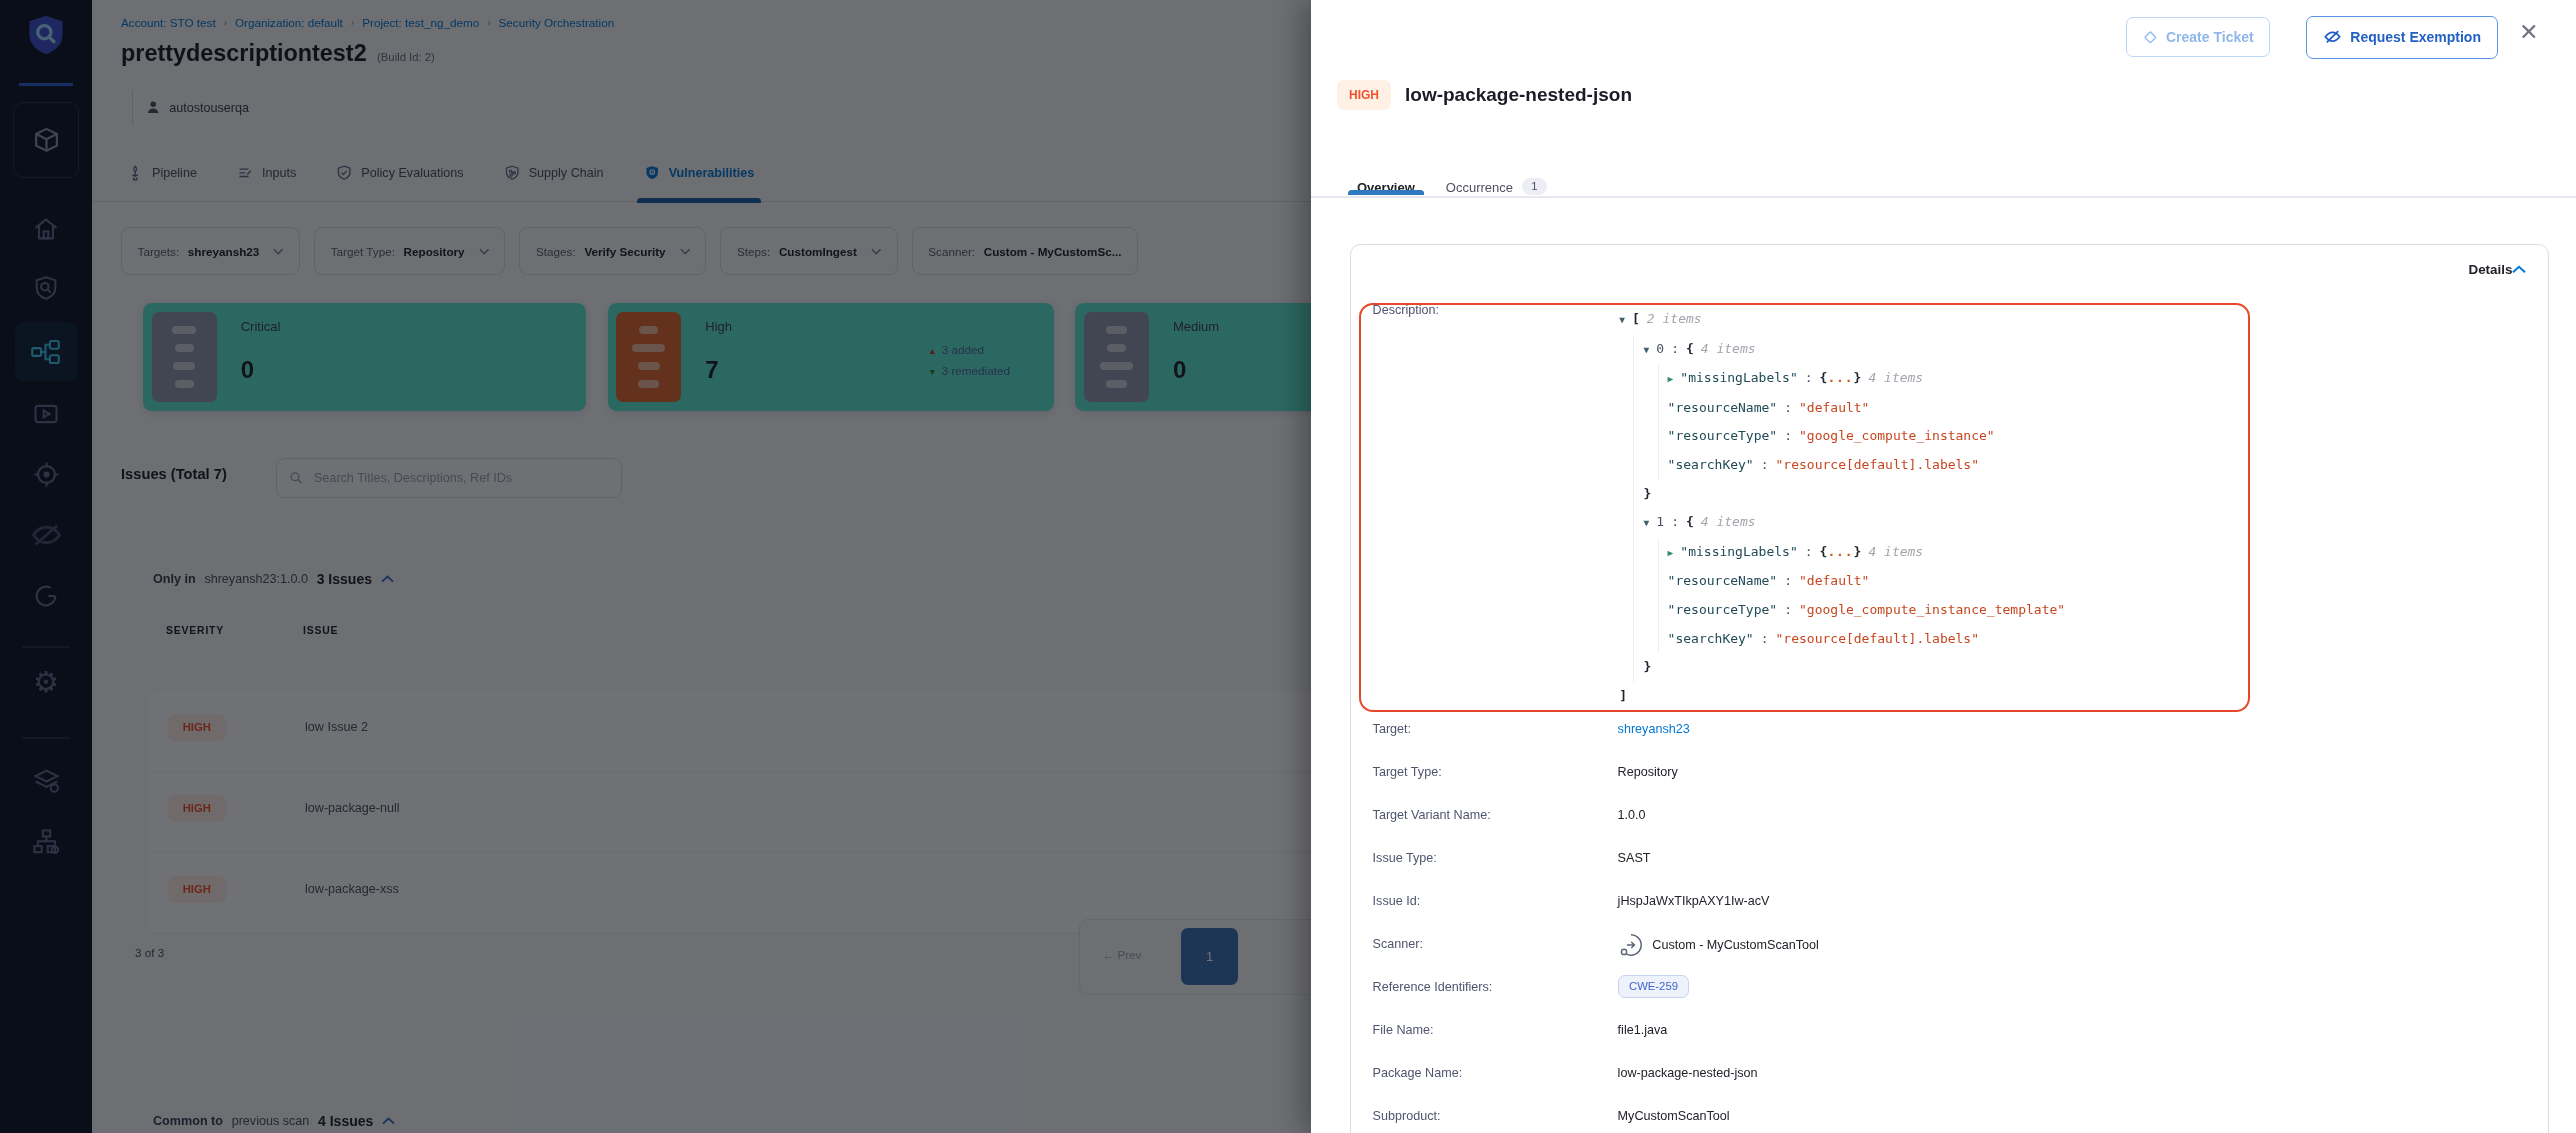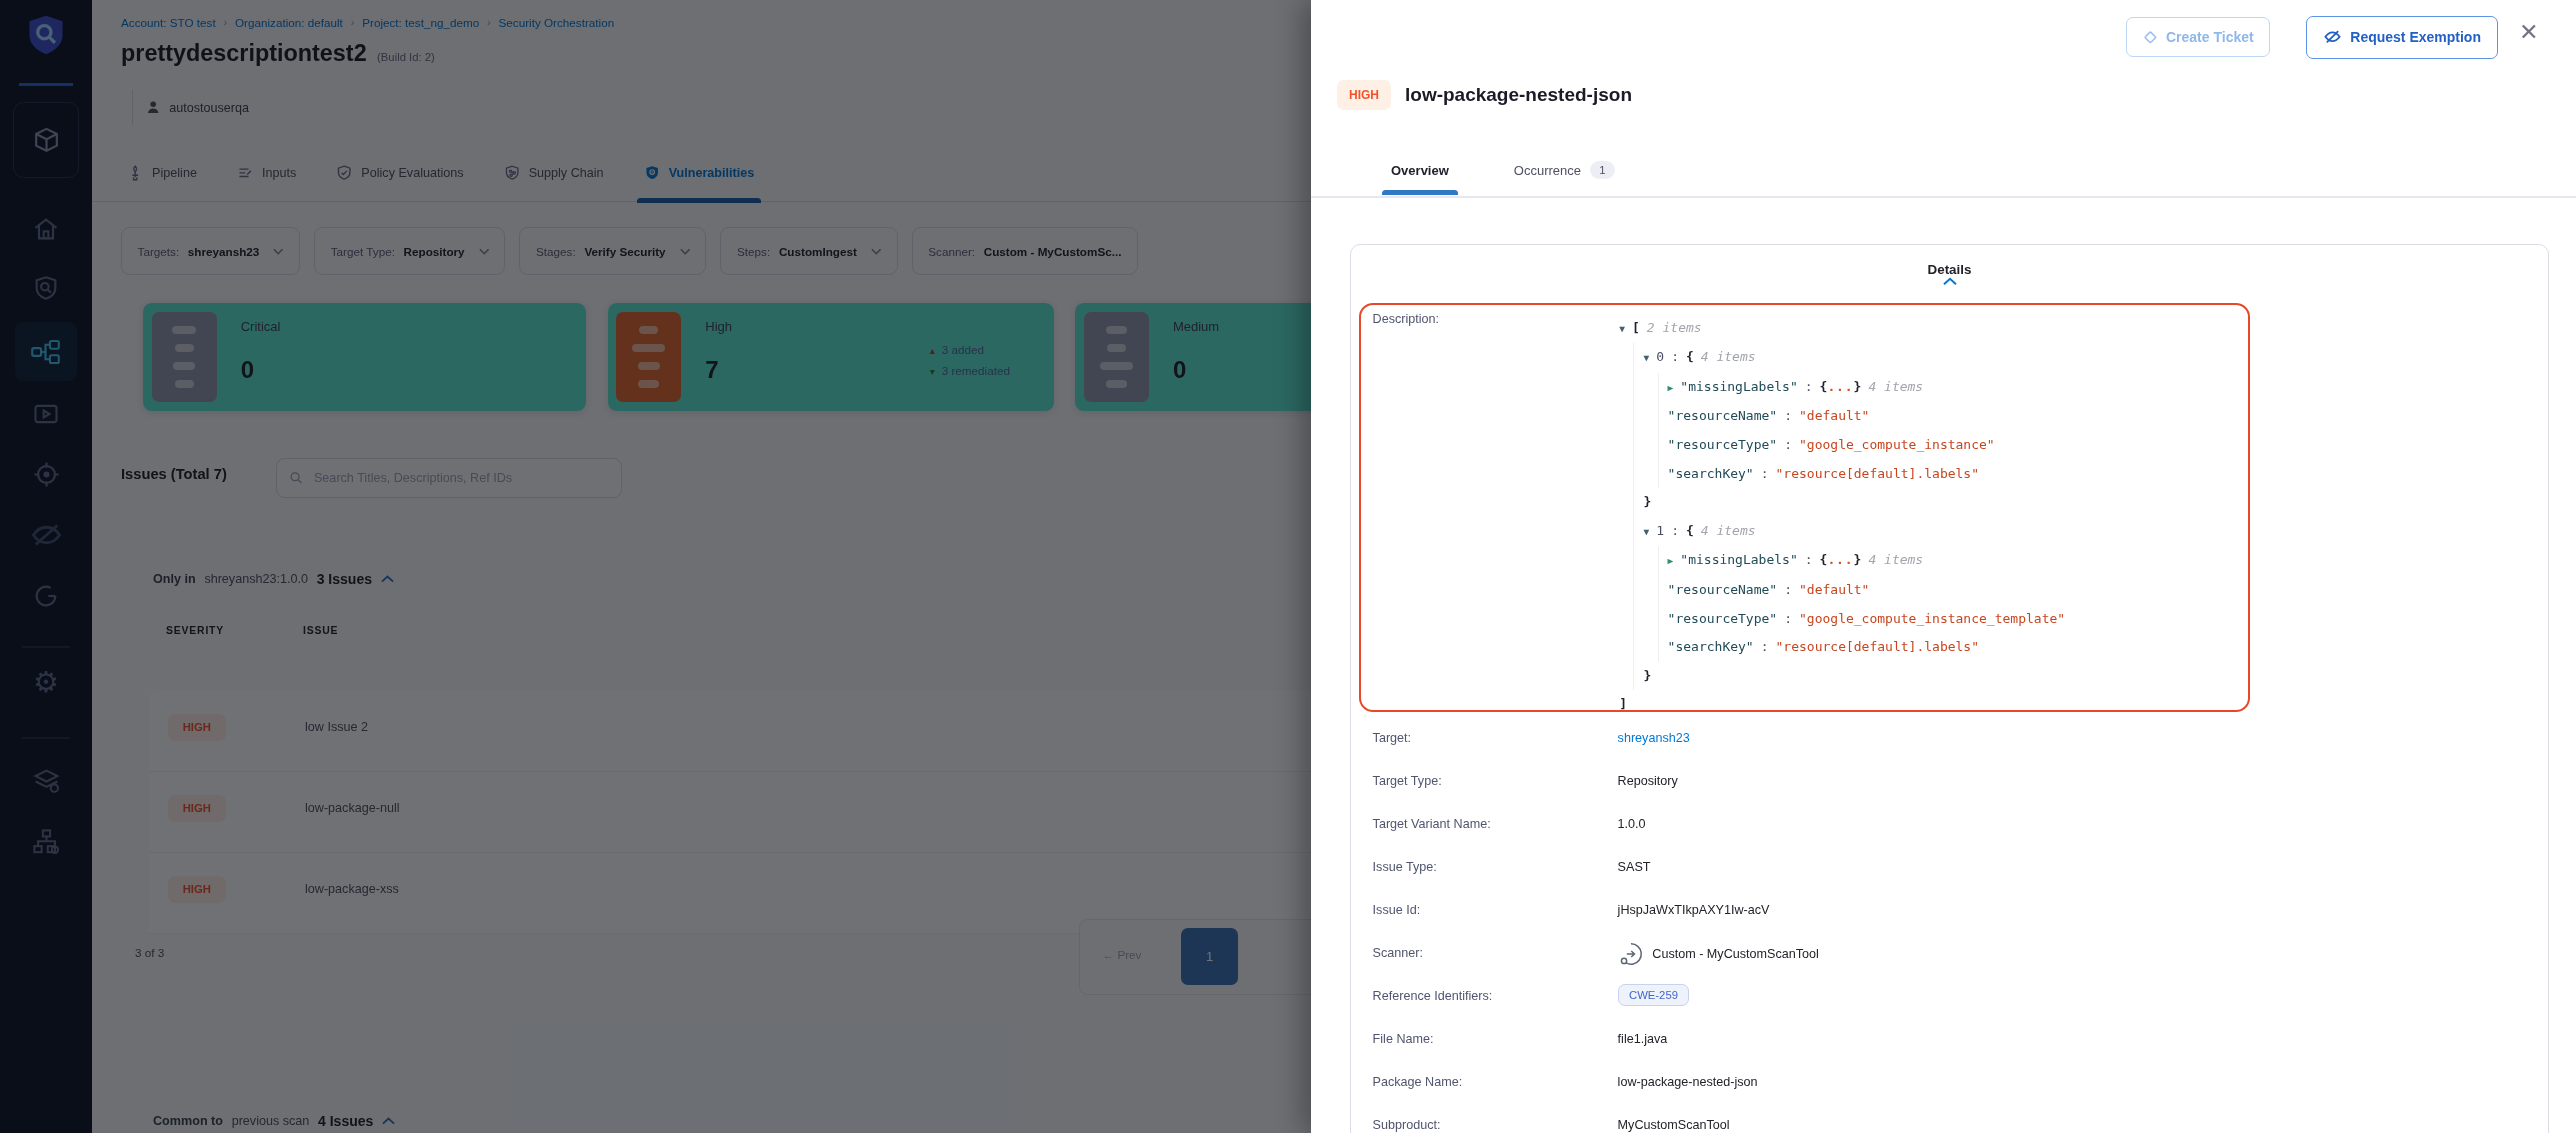--- a/index.html
+++ b/index.html
@@ -77,28 +77,28 @@
           box-shadow:-8.7px 0 26px rgba(0,0,0,.3);}
   .btn{position:absolute;display:flex;align-items:center;gap:8.7px;border-radius:7px;font-weight:bold;
        font-size:14px;padding:0 15.6px;background:#fff;box-sizing:border-box;}
   .btn-create{left:815px;top:17.3px;height:40px;border:1.7px solid #bcd6f5;color:#8fb7ea;}
   .btn-exempt{left:995px;top:15.6px;height:43px;border:1.7px solid #5a95e8;color:#2360c6;}
   .d-close{position:absolute;left:1208px;top:21px;font-size:23.4px;color:#6f7384;line-height:1;}
   .d-title{position:absolute;left:26px;top:80px;display:flex;gap:14px;align-items:center;}
   .d-badge{background:#fff0e6;color:#f4502c;font-weight:bold;border-radius:7px;font-size:12px;padding:7.8px 12px;}
   .d-name{font-size:19px;font-weight:bold;color:#1b1b28;}
   .d-tabs{position:absolute;left:46px;top:145px;height:50px;display:flex;gap:31px;align-items:center;}
-  .d-tab{font-size:13px;color:#4f5162;display:flex;gap:8.7px;align-items:center;height:100%;position:relative;margin-left:34px;}
+  .d-tab{font-size:13px;color:#4f5162;display:flex;gap:8.7px;align-items:flex-end;height:100%;position:relative;}
   .d-tab.active{color:#22222a;font-weight:bold;}
   .d-tab.active::after{content:'';position:absolute;left:-8.7px;right:-8.7px;bottom:0;height:5.2px;background:#2f78c2;border-radius:3.5px 3.5px 0 0;}
   .occ-pill{background:#edeef5;color:#4f5162;border-radius:865px;font-size:11.3px;padding:2.6px 9.5px;font-weight:normal;}
   .d-tabline{position:absolute;left:0;top:196px;width:100%;height:1.7px;background:#e6e7f0;}
   .card{position:absolute;left:39px;top:244px;width:1199px;height:952px;border:1.7px solid #dadbe7;border-radius:10.4px;
         background:#fff;padding:17.3px 21.6px;box-sizing:border-box;}
-  .card-head{display:flex;justify-content:flex-end;align-items:center;flex-direction:column;}
+  .card-head{display:flex;justify-content:flex-end;align-items:center;}
   .card-title{font-size:13.4px;font-weight:bold;color:#22222a;}
   .desc-row{display:flex;margin-top:26px;}
   .f-label{width:245px;flex:none;font-size:12.6px;color:#50556e;}
   .fields{margin-top:12px;}
   .f-row{display:flex;height:43px;align-items:flex-start;}
   .f-value{font-size:12.6px;color:#22222a;}
   .f-link{color:#0278d5;}
   .scan-val{display:flex;gap:8.7px;align-items:center;margin-top:-5.2px;}
   .ref-pill{border:1.7px solid #c8d2ee;background:#eef2fb;color:#4464cc;font-size:11.3px;padding:4.3px 10.4px;
             border-radius:7px;margin-top:-5.2px;display:inline-block;}

